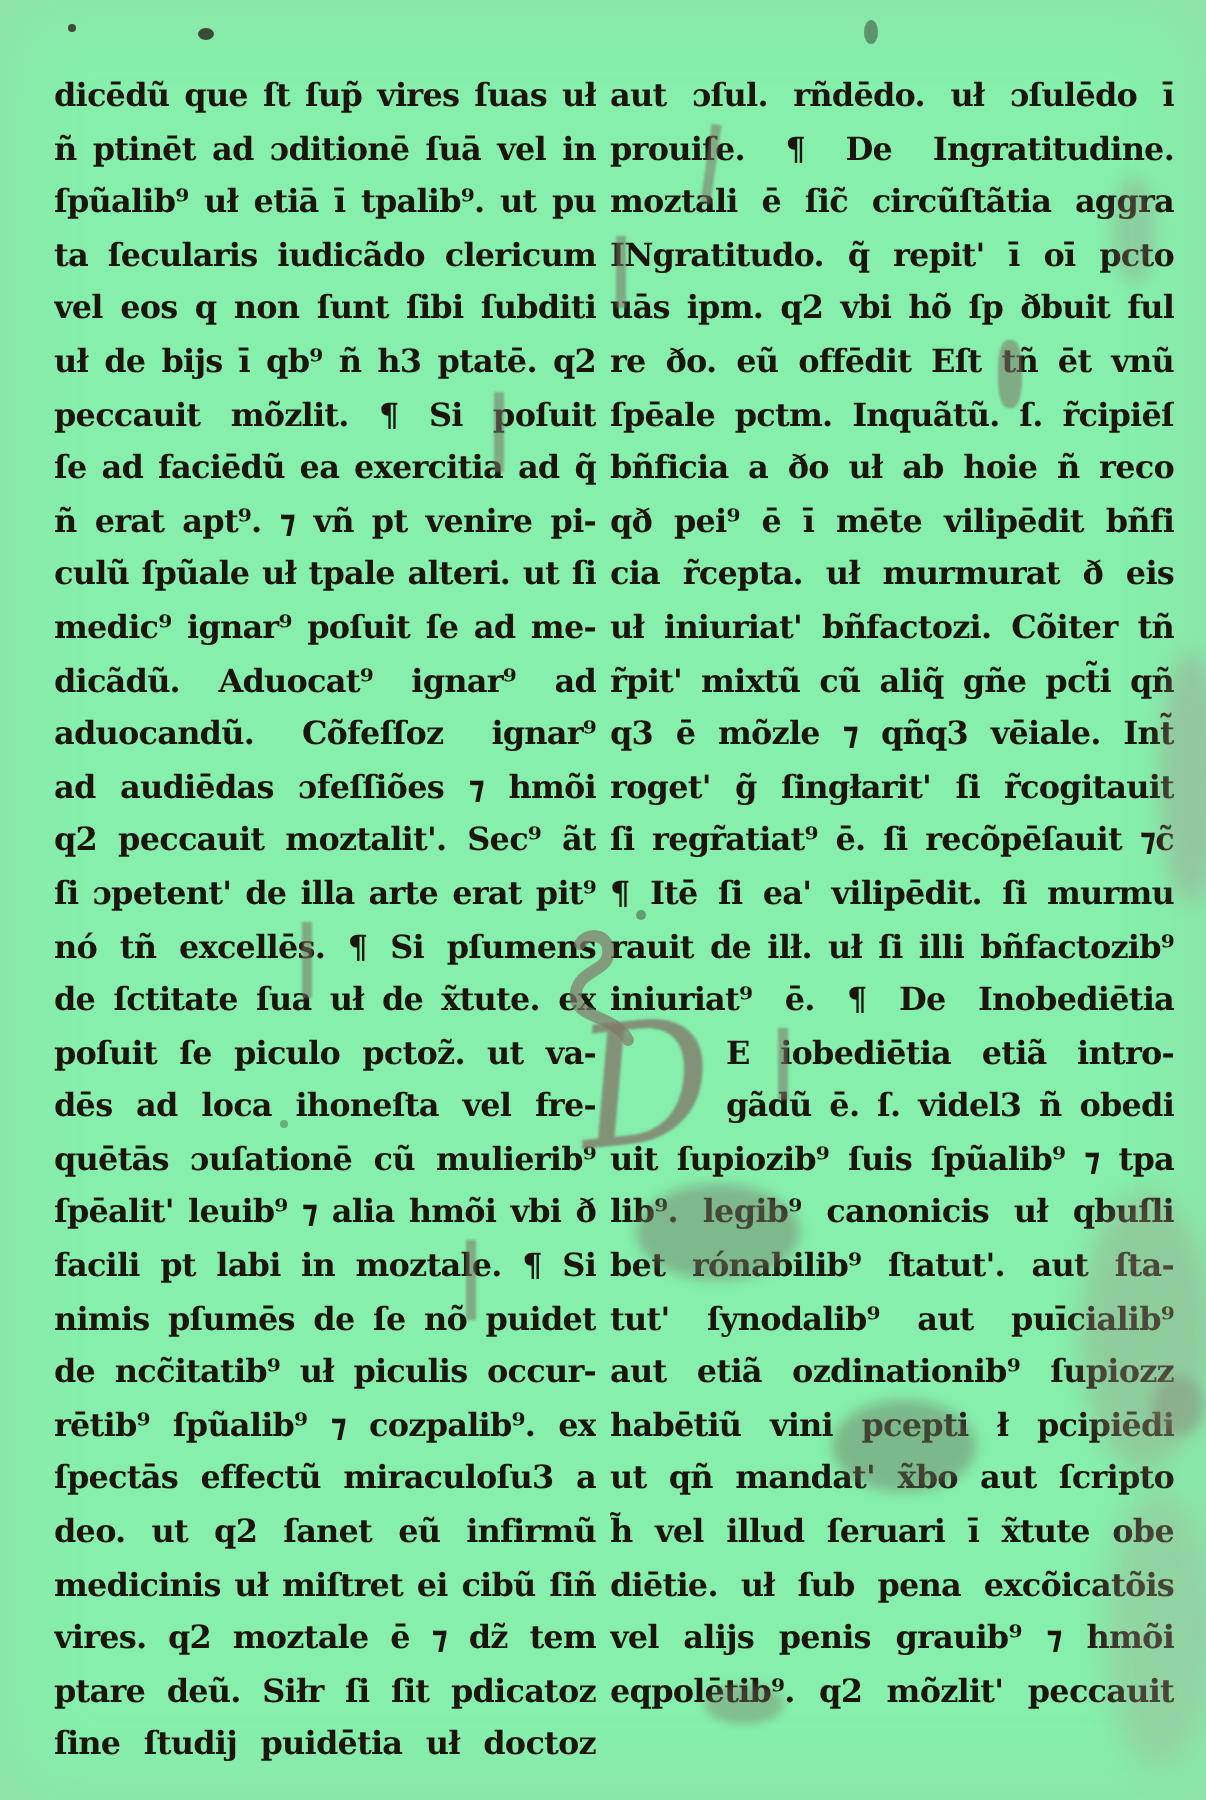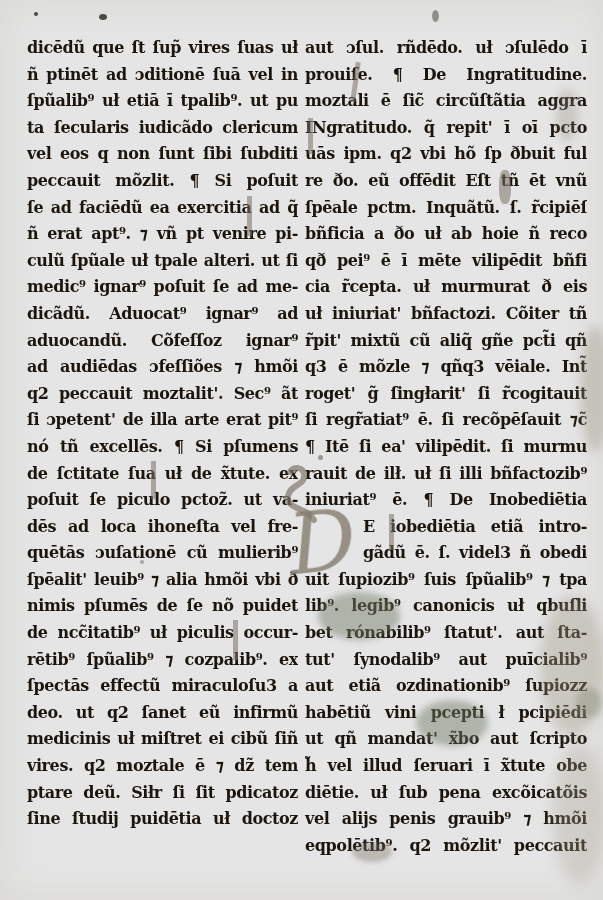--- a/index.html
+++ b/index.html
@@ -1,17 +1,17 @@
 <!DOCTYPE html>
 <html><head>
 <meta charset="utf-8">
 <style>
   html,body{margin:0;padding:0;background:#d8d5cd;}
   .page{
-    position:relative;width:603px;height:900px;background:#e5e5e5;
+    position:relative;width:603px;height:900px;background:#86efac;
     overflow:hidden;
     font-family:"DejaVu Serif","DejaVu Sans",serif;
     box-shadow:inset 0 0 40px rgba(180,175,160,.25);
   }
   .col{position:absolute;top:35px;}
   .col-left{left:27px;width:271px;}
   .col-right{left:305px;width:282px;}
   .line{
     height:26.6px;line-height:26.6px;overflow:hidden;
     font-size:16px;font-weight:bold;color:#1b150e;
@@ -51,36 +51,38 @@
 <body>
 
 <div class="page">
 
   <div class="col col-left" id="col-left">
       <div class="line">dicēdũ que ſt ſup̃ vires ſuas uł</div>
       <div class="line">ñ ptinēt ad ɔditionē ſuā vel in</div>
       <div class="line">ſpũalib⁹ uł etiā ī tpalib⁹. ut pu</div>
       <div class="line">ta ſecularis iudicãdo clericum</div>
       <div class="line">vel eos q non ſunt ſibi ſubditi</div>
+      <div class="line">uł de bijs ī qb⁹ ñ h3 ptatē. q2</div>
       <div class="line">peccauit mõzlit. ¶ Si poſuit</div>
       <div class="line">ſe ad faciēdũ ea exercitia ad q̃</div>
       <div class="line">ñ erat apt⁹. ⁊ vñ pt venire pi-</div>
       <div class="line">culũ ſpũale uł tpale alteri. ut ſi</div>
       <div class="line">medic⁹ ignar⁹ poſuit ſe ad me-</div>
       <div class="line">dicãdũ. Aduocat⁹ ignar⁹ ad</div>
       <div class="line">aduocandũ. Cõfeſſoz ignar⁹</div>
       <div class="line">ad audiēdas ɔfeſſiões ⁊ hmõi</div>
       <div class="line">q2 peccauit moztalit'. Sec⁹ ãt</div>
       <div class="line">ſi ɔpetent' de illa arte erat pit⁹</div>
       <div class="line">nó tñ excellēs. ¶ Si pſumens</div>
       <div class="line">de ſctitate ſua uł de x̃tute. ex</div>
       <div class="line">poſuit ſe piculo pctoz̃. ut va-</div>
       <div class="line">dēs ad loca ihoneſta vel fre-</div>
       <div class="line">quētās ɔuſationē cũ mulierib⁹</div>
       <div class="line">ſpēalit' leuib⁹ ⁊ alia hmõi vbi ð</div>
+      <div class="line">facili pt labi in moztale. ¶ Si</div>
       <div class="line">nimis pſumēs de ſe nõ puidet</div>
       <div class="line">de ncc̃itatib⁹ uł piculis occur-</div>
       <div class="line">rētib⁹ ſpũalib⁹ ⁊ cozpalib⁹. ex</div>
       <div class="line">ſpectās effectũ miraculoſu3 a</div>
       <div class="line">deo. ut q2 ſanet eũ infirmũ apt⁹</div>
       <div class="line">medicinis uł miſtret ei cibũ ſiñ</div>
       <div class="line">vires. q2 moztale ē ⁊ dz̃ tem</div>
       <div class="line">ptare deũ. Siłr ſi ſit pdicatoz</div>
       <div class="line">ſine ſtudij puidētia uł doctoz</div>
     </div>

